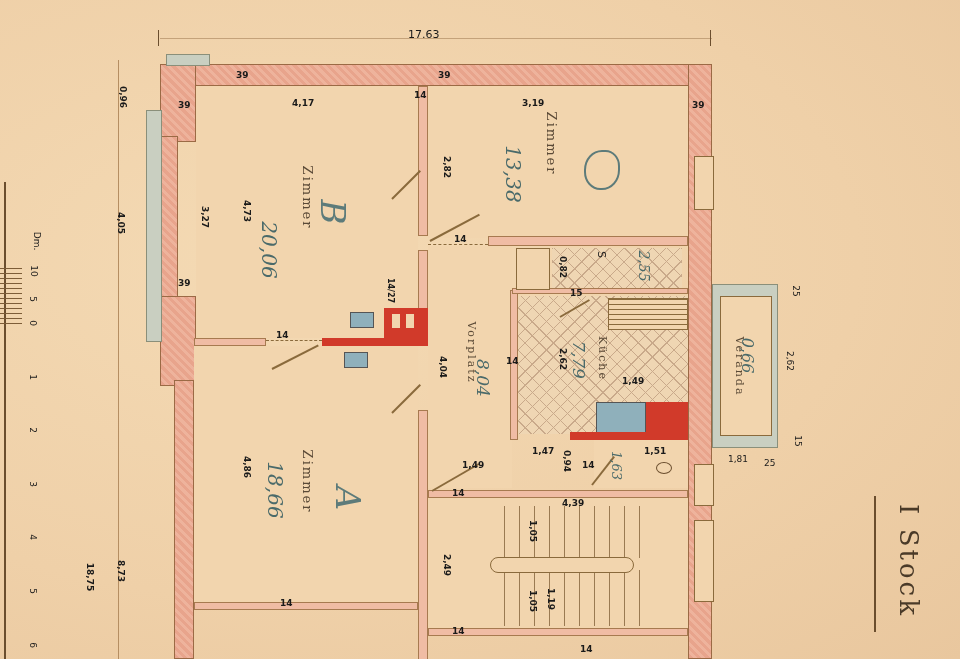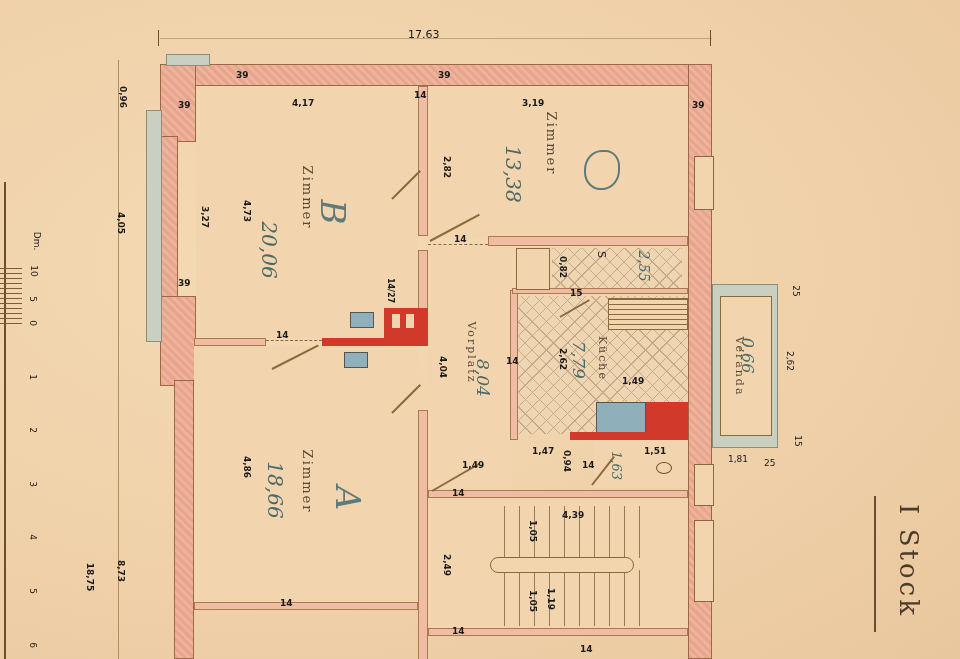--- a/index.html
+++ b/index.html
@@ -158,21 +158,21 @@
   <div class="lbl rot90" style="left:598px;top:248px;font-weight:normal;font-size:11px;">S</div>
   <div class="area" style="left:628px;top:258px;font-size:14px;">2,55</div>
   <div class="lbl rot90" style="left:552px;top:262px;">0,82</div>
   <div class="lbl" style="left:570px;top:288px;">15</div>
 
   <div class="lbl" style="left:532px;top:446px;">1,47</div>
   <div class="lbl rot90" style="left:556px;top:456px;">0,94</div>
   <div class="lbl" style="left:644px;top:446px;">1,51</div>
   <div class="area" style="left:602px;top:458px;font-size:13px;">1,63</div>
 
-  <div class="lbl" style="left:562px;top:510px;text-align:center;">4,39</div>
+  <div class="lbl" style="left:562px;top:498px;text-align:center;">4,39</div>
   <div class="lbl rot90" style="left:436px;top:560px;">2,49</div>
   <div class="lbl rot90" style="left:522px;top:526px;">1,05</div>
   <div class="lbl rot90" style="left:522px;top:596px;">1,05</div>
   <div class="lbl rot90" style="left:540px;top:594px;">1,19</div>
 
   <div class="lbl" style="left:236px;top:70px;">39</div>
   <div class="lbl" style="left:438px;top:70px;">39</div>
   <div class="lbl" style="left:178px;top:100px;">39</div>
   <div class="lbl" style="left:178px;top:278px;">39</div>
   <div class="lbl" style="left:692px;top:100px;">39</div>

